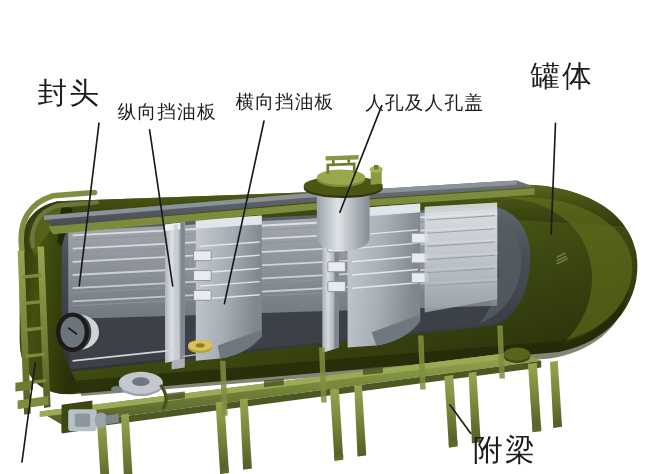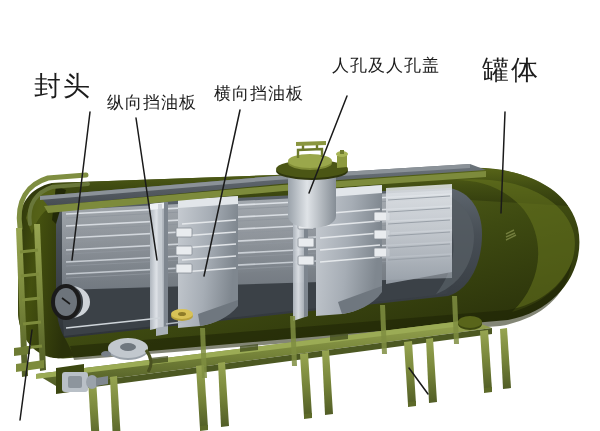--- a/index.html
+++ b/index.html
@@ -373,16 +373,17 @@
       <line x1="347" y1="68" x2="309" y2="165"></line>
       <line x1="505" y1="84" x2="501" y2="185"></line>
       <line x1="428" y1="366" x2="409" y2="340"></line>
       <line x1="20" y1="392" x2="32" y2="302"></line>
     </g>
   </svg>
 
   <div class="label big" style="left:34px;top:44px;">封头</div>
   <div class="label small" style="left:107px;top:66px;">纵向挡油板</div>
   <div class="label small" style="left:214px;top:58px;font-family:Liberation Mono, monospace;">横向挡油板</div>
-  <div class="label small" style="left:332px;top:29px;text-align:center;">人孔及人孔盖</div>
+  <div class="label small" style="left:332px;top:58px;text-align:center;">人孔及人孔盖</div>
   <div class="label big" style="left:482px;top:28px;">罐体</div>
+  <div class="label big" style="left:430px;top:368px;">附梁</div>
 
 </div>
 
 </body></html>

